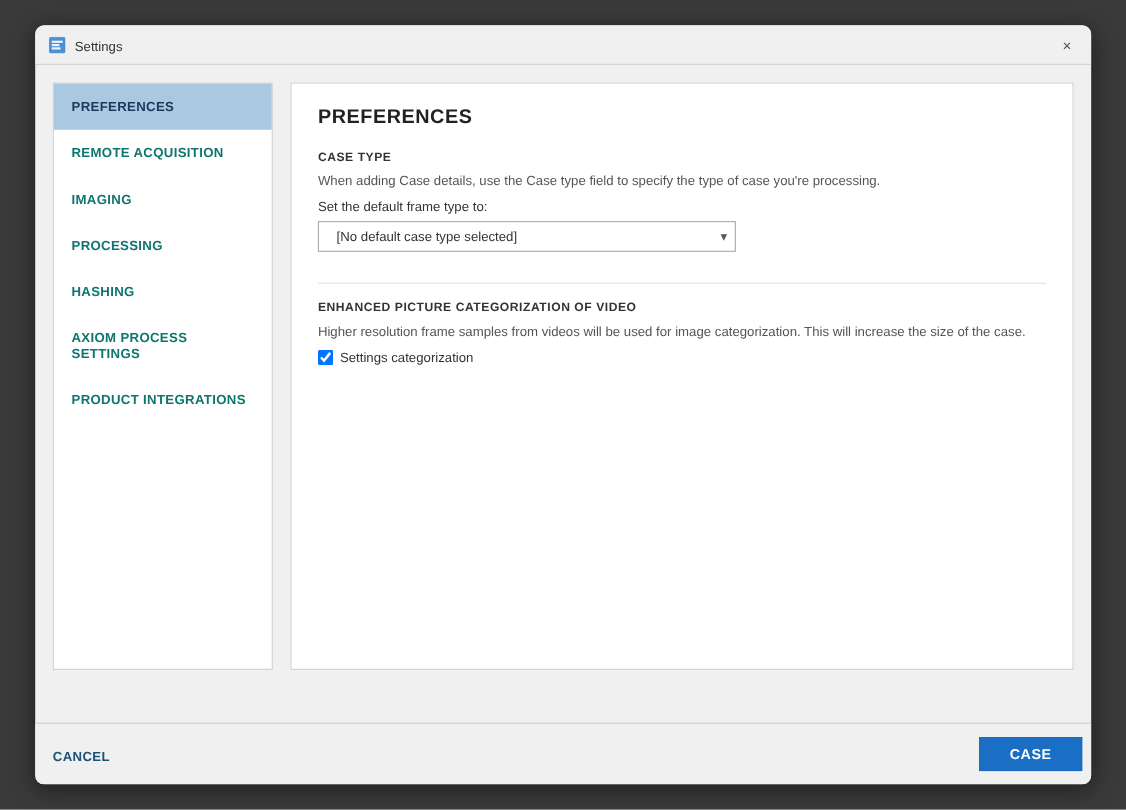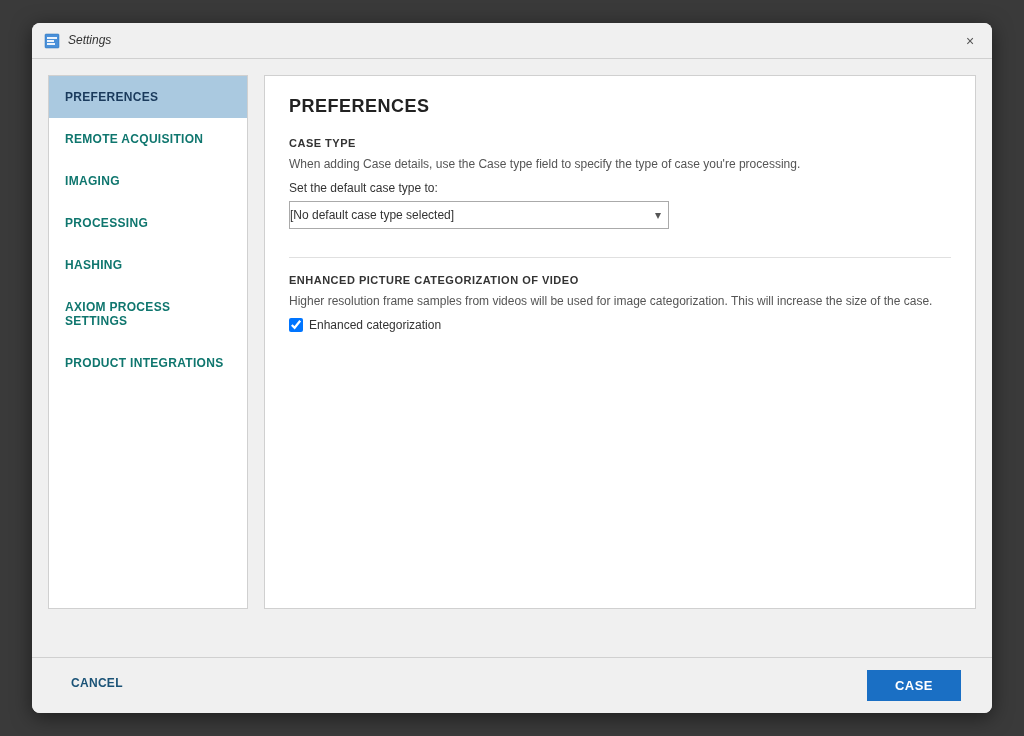--- a/index.html
+++ b/index.html
@@ -30,23 +30,22 @@
       border-bottom: 1px solid #d0d0d0;
       display: flex;
       align-items: center;
       justify-content: space-between;
       padding: 8px 12px;
       height: 36px;
     }
 
     .title-bar-left {
       display: flex;
-      align-items: flex-start;
+      align-items: flex-end;
       gap: 8px;
-      font-style: italic;
     }
 
     .title-bar-icon {
       width: 16px;
       height: 16px;
       display: flex;
       align-items: center;
       justify-content: center;
     }
 
@@ -157,21 +156,21 @@
       margin-bottom: 6px;
     }
 
     .select-wrapper {
       position: relative;
       width: 380px;
     }
 
     .select-wrapper select {
       width: 100%;
-      padding: 6px 28px 6px 0;
+      padding: 6px 28px 6px 16px;
       font-size: 12px;
       border: 1px solid #aaa;
       background: white;
       appearance: none;
       color: #333;
       cursor: pointer;
       outline: none;
     }
 
     .select-wrapper::after {
@@ -199,23 +198,23 @@
     }
 
     .checkbox-label {
       font-size: 12px;
       color: #333;
     }
 
     .footer {
       background: #f0f0f0;
       border-top: 1px solid #d0d0d0;
-      padding: 12px 31px;
-      display: flex;
-      align-items: flex-start;
+      padding: 12px 8px;
+      display: flex;
+      align-items: flex-end;
       justify-content: space-between;
       margin-top: 32px;
     }
 
     .cancel-btn {
       background: none;
       border: none;
       color: #1a5276;
       font-size: 12px;
       font-weight: 600;
@@ -276,36 +275,36 @@
 
     <div class="content-area">
       <div class="content-header">
         <h1>PREFERENCES</h1>
       </div>
       <div class="content-body">
 
         <div class="section">
           <div class="section-title">CASE TYPE</div>
           <div class="section-description">When adding Case details, use the Case type field to specify the type of case you're processing.</div>
-          <div class="section-label">Set the default case type to:</div>
+          <div class="section-label">Set the default frame type to:</div>
           <div class="select-wrapper">
             <select>
               <option>[No default case type selected]</option>
             </select>
           </div>
         </div>
 
         <hr class="divider">
 
         <div class="section">
           <div class="section-title">ENHANCED PICTURE CATEGORIZATION OF VIDEO</div>
           <div class="section-description">Higher resolution frame samples from videos will be used for image categorization. This will increase the size of the case.</div>
           <div class="checkbox-row">
             <input type="checkbox" checked="" style="">
-            <span class="checkbox-label">Enhanced categorization</span>
+            <span class="checkbox-label">Settings categorization</span>
           </div>
         </div>
 
       </div>
     </div>
   </div>
 
   <div class="footer">
     <button class="cancel-btn">CANCEL</button>
     <button class="okay-btn">CASE</button>

